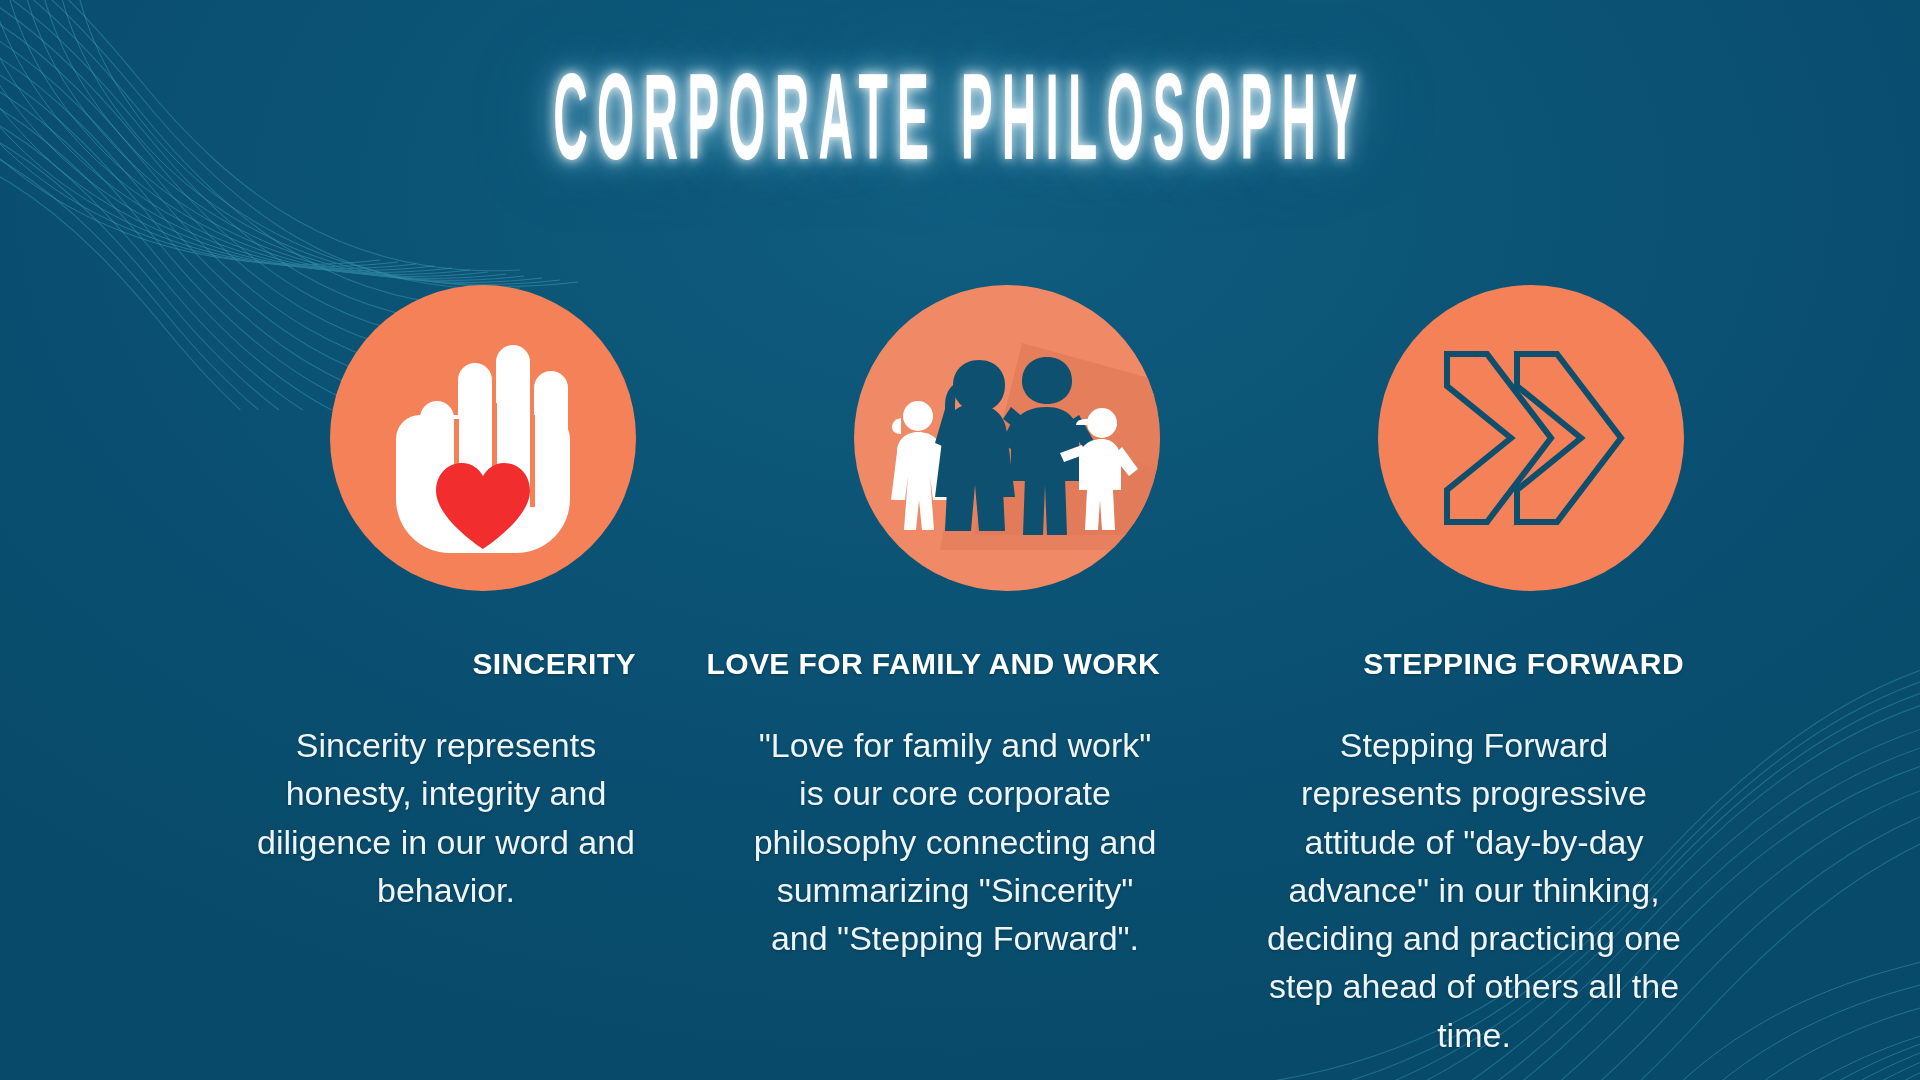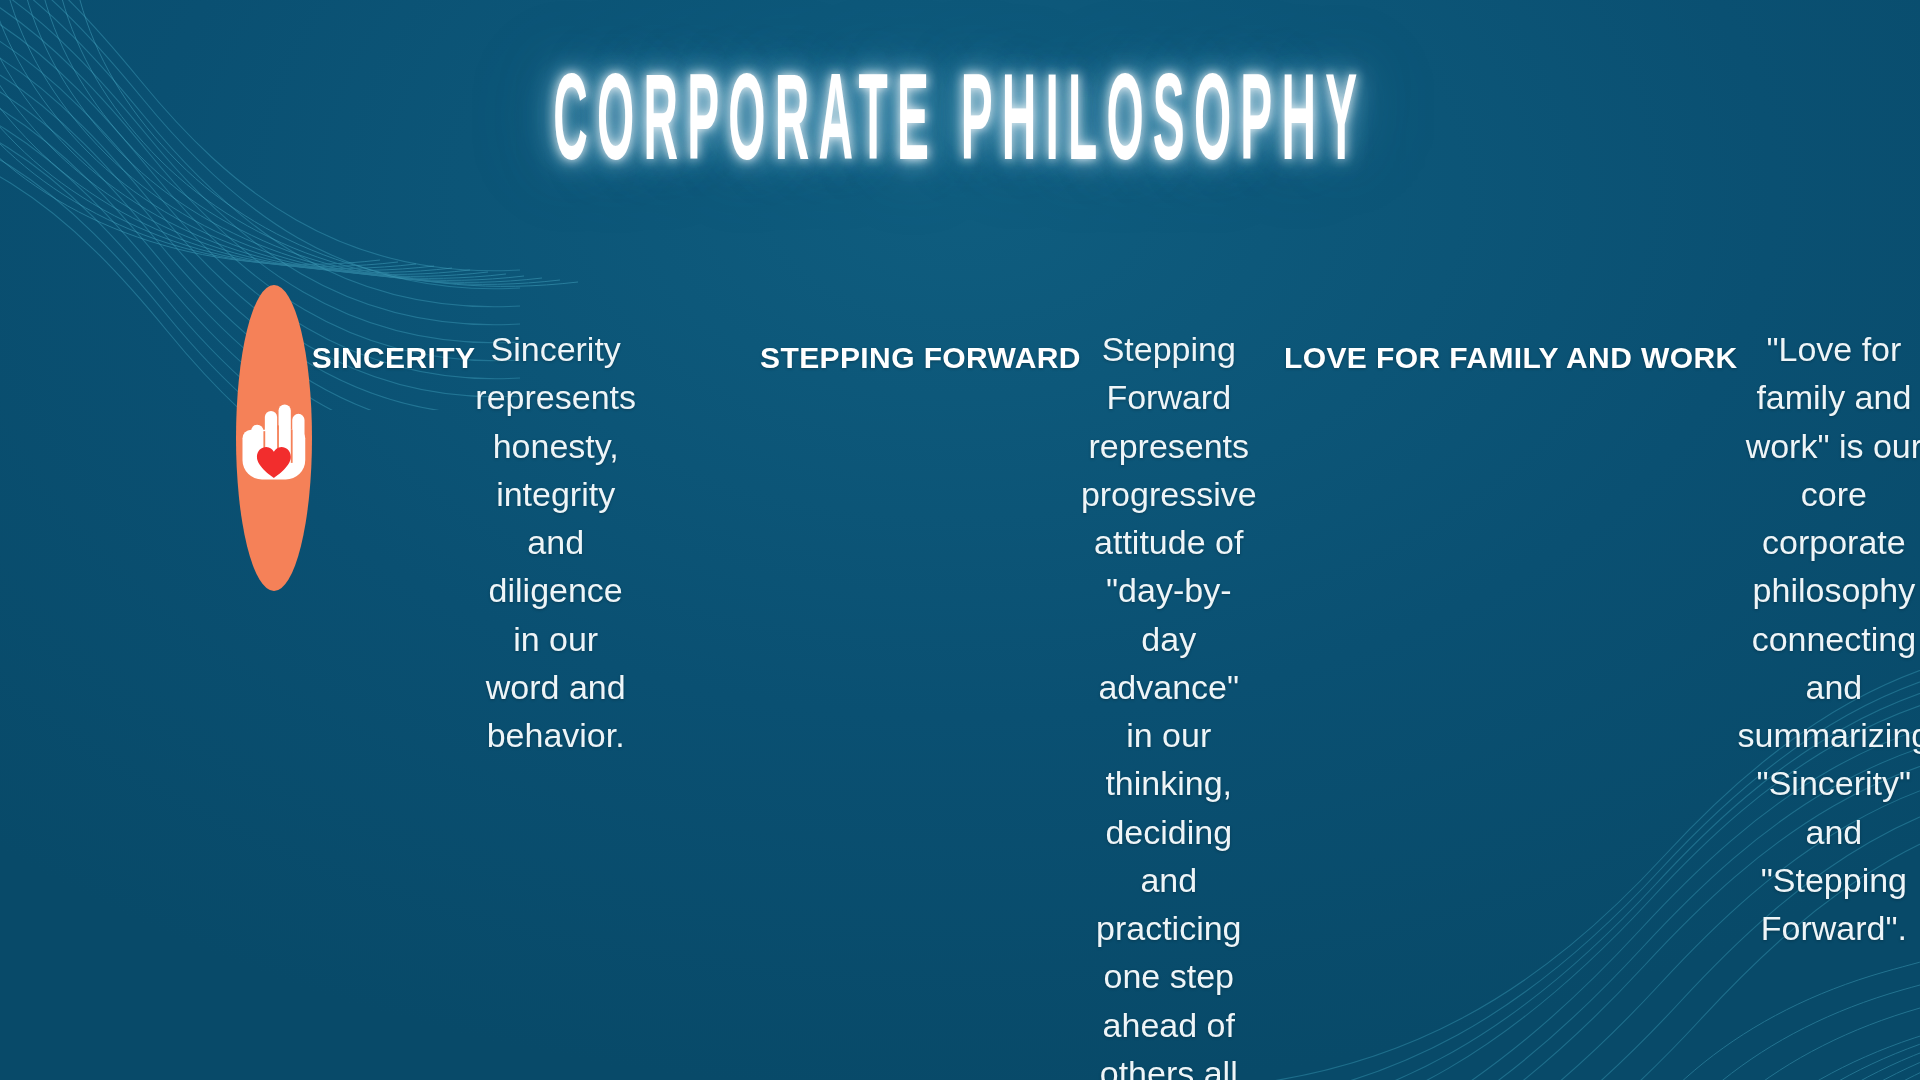--- a/index.html
+++ b/index.html
@@ -49,22 +49,22 @@
     position:absolute;
     left:0; right:0; top:285px;
     display:flex;
     justify-content:center;
     align-items:flex-start;
   }
   .col {
     width:400px;
     margin:0 62px;
     display:flex;
-    flex-direction:row;
-    align-items:flex-start;
+    flex-direction:column;
+    align-items:flex-end;
   }
   .icon-circle {
     width:306px; height:306px;
     border-radius:50%;
     background:#f58158;
     display:flex; align-items:center; justify-content:center;
     overflow:hidden;
     position:relative;
   }
   .icon-circle.soft { background:#f08a66; }
@@ -182,76 +182,76 @@
           <rect x="114" y="80" width="5" height="102" fill="#f58158"></rect>
           <rect x="152" y="92" width="5" height="92" fill="#f58158"></rect>
 
           <path d="M105 226 C 105 226 58 196 58 168 C 58 150 71 140 84 140 C 94 140 101 146 105 153 C 109 146 116 140 126 140 C 139 140 152 150 152 168 C 152 196 105 226 105 226 Z" fill="#f22d2d"></path>
         </svg>
       </div>
       <div class="col-heading">SINCERITY</div>
       <div class="col-body">Sincerity represents honesty, integrity and diligence in our word and behavior.</div>
     </div>
 
+    <div class="col col-3">
+      <div class="icon-circle soft">
+        <svg width="306" height="306" viewBox="0 0 306 306">
+          <defs>
+            <clipPath id="circClip">
+                <circle cx="153" cy="153" r="153"></circle>
+              </clipPath>
+          </defs>
+          <g clip-path="url(#circClip)">
+
+            <path d="M168 58 L306 96 L306 250 L120 250 Z" fill="#e07a58" opacity="0.75"></path>
+            <path d="M112 120 L306 185 L306 265 L86 265 Z" fill="#e07a58" opacity="0.6"></path>
+
+            <g fill="#ffffff">
+              <circle cx="64" cy="131" r="15"></circle>
+              <path d="M47 133 q-9 2 -9 9 q0 7 9 7 z"></path>
+              <path d="M64 147 c-13 0 -21 9 -21 20 l-6 48 h14 l3 -24 l-4 54 h12 l3 -30 l3 30 h12 l-4 -54 l3 24 h14 l-6 -48 c0 -11 -8 -20 -23 -20 z"></path>
+              <path d="M82 158 l22 11 l-4 8 l-22 -10 z"></path>
+            </g>
+
+            <g fill="#0d5070">
+              <path d="M125 75 c-16 0 -26 11 -26 25 c0 11 5 19 12 23 l28 0 c7 -4 12 -12 12 -23 c0 -14 -10 -25 -26 -25 z"></path>
+              <path d="M103 98 c-8 3 -12 12 -12 22 l0 28 l10 0 l0 -30 z"></path>
+              <path d="M125 118 c-22 0 -34 12 -36 30 l-8 64 l22 0 l-10 -10 l0 2 l-2 42 l26 0 l4 -46 l4 46 l26 0 l-2 -42 l0 -2 l-10 10 l22 0 l-8 -64 c-2 -18 -14 -30 -36 -30 z"></path>
+              <path d="M157 122 l26 22 l-8 10 l-26 -20 z"></path>
+              <path d="M91 124 l-10 34 l10 4 l12 -32 z"></path>
+            </g>
+
+            <g fill="#0d5070">
+              <path d="M193 72 c-15 0 -25 10 -25 24 c0 13 10 23 25 23 c15 0 25 -10 25 -23 c0 -14 -10 -24 -25 -24 z"></path>
+              <path d="M193 122 c-24 0 -36 12 -36 32 l0 42 l14 0 l0 -4 l-2 58 l20 0 l2 -50 l2 50 l20 0 l-2 -58 l0 4 l14 0 l0 -42 c0 -20 -12 -32 -32 -32 z"></path>
+              <path d="M161 130 l-14 28 l10 6 l14 -26 z"></path>
+              <path d="M225 130 l16 28 l-10 8 l-18 -28 z"></path>
+            </g>
+
+            <g fill="#ffffff">
+              <circle cx="248" cy="138" r="15"></circle>
+              <path d="M232 134 q-10 0 -10 6 l24 0 q0 -6 -14 -6 z"></path>
+              <path d="M248 154 c-15 0 -23 9 -23 21 l0 30 l8 0 l-2 40 h13 l2 -30 l2 30 h13 l-2 -40 l8 0 l0 -30 c0 -12 -8 -21 -19 -21 z"></path>
+              <path d="M228 160 l-22 8 l4 9 l22 -8 z"></path>
+              <path d="M268 162 l16 22 l-9 7 l-16 -20 z"></path>
+            </g>
+          </g>
+        </svg>
+      </div>
+      <div class="col-heading">LOVE FOR FAMILY AND WORK</div>
+      <div class="col-body">"Love for family and work" is our core corporate philosophy connecting and summarizing "Sincerity" and "Stepping Forward".</div>
+    </div>
+
     <div class="col col-2">
       <div class="icon-circle">
         <svg width="200" height="200" viewBox="0 0 200 200">
           <g fill="none" stroke="#0d4f6d" stroke-width="6" stroke-linejoin="miter">
             <path d="M16 16 L16 48 L80 100 L16 152 L16 184 L56 184 L120 100 L56 16 Z"></path>
             <path d="M86 16 L86 48 L150 100 L86 152 L86 184 L126 184 L190 100 L126 16 Z"></path>
           </g>
         </svg>
       </div>
       <div class="col-heading">STEPPING FORWARD</div>
       <div class="col-body">Stepping Forward represents progressive attitude of "day-by-day advance" in our thinking, deciding and practicing one step ahead of others all the time.</div>
     </div>
 
-    <div class="col col-3">
-      <div class="icon-circle soft">
-        <svg width="306" height="306" viewBox="0 0 306 306">
-          <defs>
-            <clipPath id="circClip">
-                <circle cx="153" cy="153" r="153"></circle>
-              </clipPath>
-          </defs>
-          <g clip-path="url(#circClip)">
-
-            <path d="M168 58 L306 96 L306 250 L120 250 Z" fill="#e07a58" opacity="0.75"></path>
-            <path d="M112 120 L306 185 L306 265 L86 265 Z" fill="#e07a58" opacity="0.6"></path>
-
-            <g fill="#ffffff">
-              <circle cx="64" cy="131" r="15"></circle>
-              <path d="M47 133 q-9 2 -9 9 q0 7 9 7 z"></path>
-              <path d="M64 147 c-13 0 -21 9 -21 20 l-6 48 h14 l3 -24 l-4 54 h12 l3 -30 l3 30 h12 l-4 -54 l3 24 h14 l-6 -48 c0 -11 -8 -20 -23 -20 z"></path>
-              <path d="M82 158 l22 11 l-4 8 l-22 -10 z"></path>
-            </g>
-
-            <g fill="#0d5070">
-              <path d="M125 75 c-16 0 -26 11 -26 25 c0 11 5 19 12 23 l28 0 c7 -4 12 -12 12 -23 c0 -14 -10 -25 -26 -25 z"></path>
-              <path d="M103 98 c-8 3 -12 12 -12 22 l0 28 l10 0 l0 -30 z"></path>
-              <path d="M125 118 c-22 0 -34 12 -36 30 l-8 64 l22 0 l-10 -10 l0 2 l-2 42 l26 0 l4 -46 l4 46 l26 0 l-2 -42 l0 -2 l-10 10 l22 0 l-8 -64 c-2 -18 -14 -30 -36 -30 z"></path>
-              <path d="M157 122 l26 22 l-8 10 l-26 -20 z"></path>
-              <path d="M91 124 l-10 34 l10 4 l12 -32 z"></path>
-            </g>
-
-            <g fill="#0d5070">
-              <path d="M193 72 c-15 0 -25 10 -25 24 c0 13 10 23 25 23 c15 0 25 -10 25 -23 c0 -14 -10 -24 -25 -24 z"></path>
-              <path d="M193 122 c-24 0 -36 12 -36 32 l0 42 l14 0 l0 -4 l-2 58 l20 0 l2 -50 l2 50 l20 0 l-2 -58 l0 4 l14 0 l0 -42 c0 -20 -12 -32 -32 -32 z"></path>
-              <path d="M161 130 l-14 28 l10 6 l14 -26 z"></path>
-              <path d="M225 130 l16 28 l-10 8 l-18 -28 z"></path>
-            </g>
-
-            <g fill="#ffffff">
-              <circle cx="248" cy="138" r="15"></circle>
-              <path d="M232 134 q-10 0 -10 6 l24 0 q0 -6 -14 -6 z"></path>
-              <path d="M248 154 c-15 0 -23 9 -23 21 l0 30 l8 0 l-2 40 h13 l2 -30 l2 30 h13 l-2 -40 l8 0 l0 -30 c0 -12 -8 -21 -19 -21 z"></path>
-              <path d="M228 160 l-22 8 l4 9 l22 -8 z"></path>
-              <path d="M268 162 l16 22 l-9 7 l-16 -20 z"></path>
-            </g>
-          </g>
-        </svg>
-      </div>
-      <div class="col-heading">LOVE FOR FAMILY AND WORK</div>
-      <div class="col-body">"Love for family and work" is our core corporate philosophy connecting and summarizing "Sincerity" and "Stepping Forward".</div>
-    </div>
-
   </div>
 </div>
 
 </body></html>

